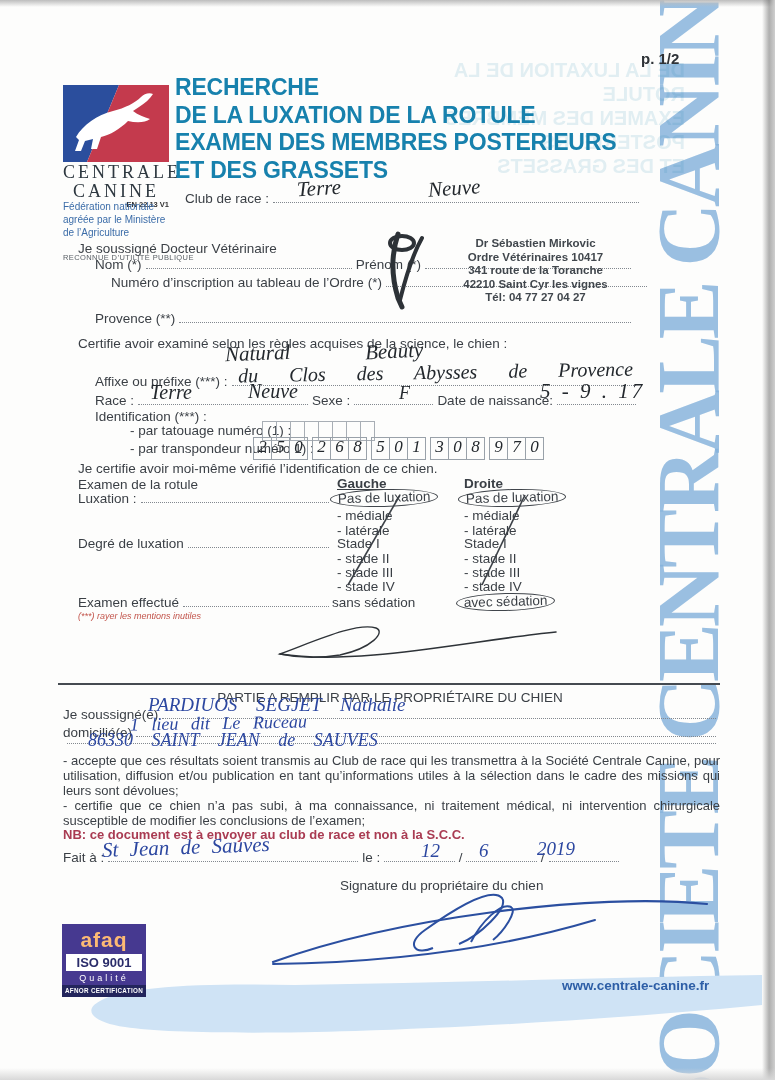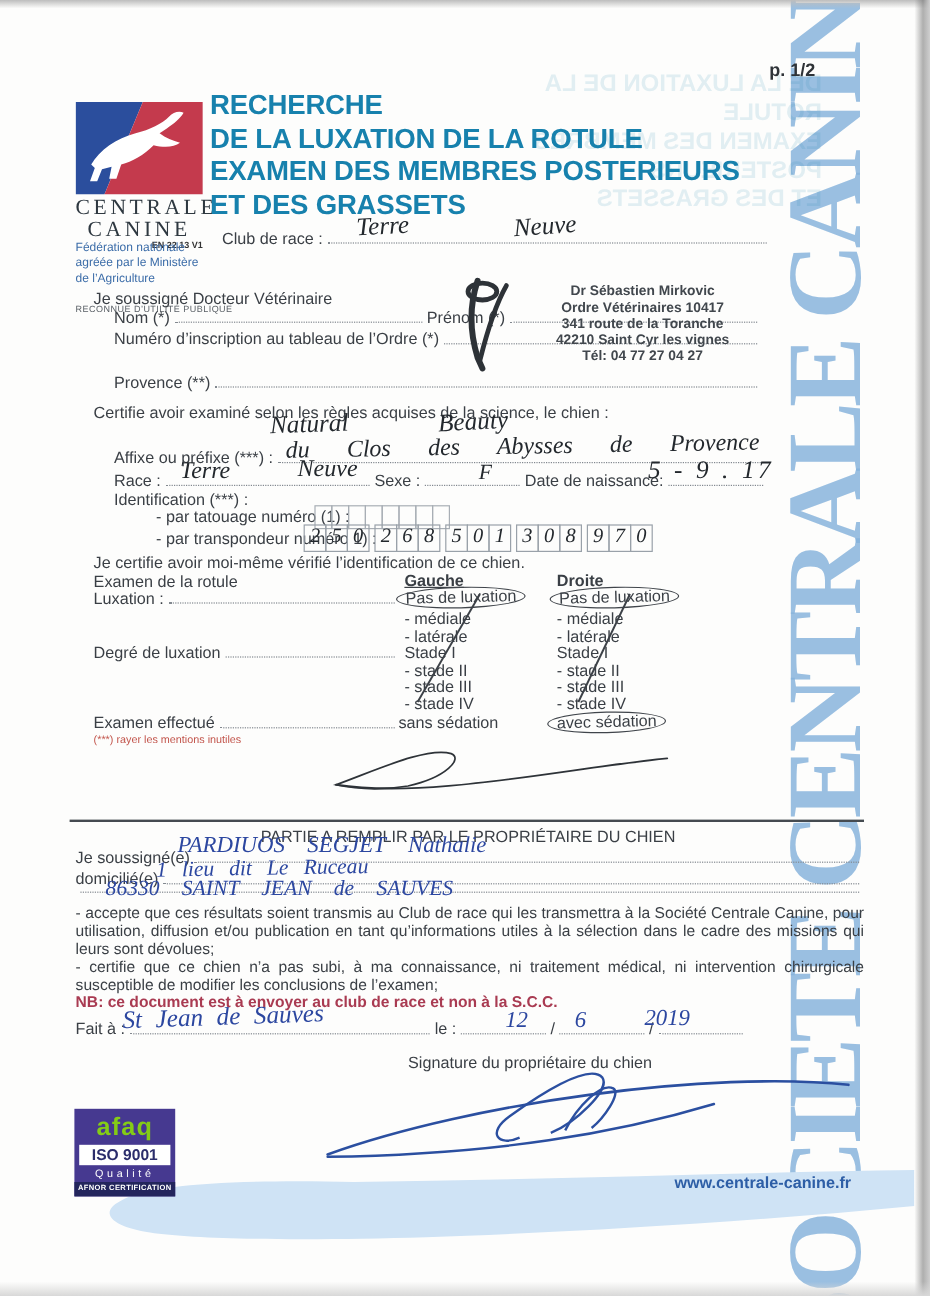--- a/index.html
+++ b/index.html
@@ -22,21 +22,21 @@
   .pagenum{position:absolute;left:641px;top:50px;font-weight:bold;font-size:15px;color:#2f3338;z-index:3;}
   .brand-name{font-family:"Liberation Serif",serif;color:#2e3840;letter-spacing:3px;font-size:18px;line-height:19px;text-align:center;}
   .brand-code{font-size:7.5px;font-weight:bold;color:#333;text-align:right;}
   .fed{font-size:10px;line-height:13px;color:#3b6ca8;}
   .recon{font-size:7.5px;color:#5a6066;letter-spacing:.4px;}
   
   .row{position:absolute;display:flex;align-items:flex-end;z-index:2;}
   .lbl{font-size:13.5px;color:#3a3f45;white-space:nowrap;}
   .dots{flex:1;border-bottom:1.6px dotted #82888f;margin:0 4px 3px;min-width:14px;}
   .small-red{font-size:9.5px;color:#c2544b;}
-  .tiny-red{font-size:9px;color:#c2544b;}
+  .tiny-red{font-size:9px;color:#c2544b;font-style:italic;}
   .nb-red{font-size:13px;font-weight:bold;color:#a93b52;}
   
   .hw{position:absolute;font-family:"Liberation Serif",serif;font-style:italic;color:#23282d;
       white-space:nowrap;z-index:5;}
   .hw-blue{color:#2c47a0;}
   
   .stamp{position:absolute;left:428px;top:237px;width:215px;text-align:center;font-size:11.5px;
          line-height:13.5px;font-weight:bold;color:#41474d;z-index:3;}
   
   .colhead{position:absolute;font-weight:bold;font-size:13.5px;z-index:2;}
@@ -47,21 +47,21 @@
   .grp{display:flex;margin-right:4px;}
   .cell{width:17px;height:21px;border:1px solid #99a1a9;margin-left:-1px;text-align:center;}
   .grp .cell:first-child{margin-left:0;}
   .cell-sm{width:13px;height:18px;border:1px solid #a8aeb5;margin-left:-1px;}
   .digit{font-family:"Liberation Serif",serif;font-style:italic;font-size:17px;color:#23282d;position:relative;top:-1px;}
   .hr{position:absolute;left:58px;top:683px;width:662px;height:2px;background:#454b51;z-index:2;}
   .para{position:absolute;left:63px;width:657px;font-size:13px;line-height:15px;text-align:justify;z-index:2;}
   svg.overlay{position:absolute;z-index:6;overflow:visible;}
   
   .afaq{position:absolute;left:62px;top:924px;width:78px;background:#463990;padding:3px 3px 0;z-index:4;}
-  .afaq-name{color:#84cc16;font-weight:bold;font-size:21px;text-align:center;line-height:26px;letter-spacing:1px;}
+  .afaq-name{color:#fdba74;font-weight:bold;font-size:21px;text-align:center;line-height:26px;letter-spacing:1px;}
   .afaq-iso{background:#fff;color:#2b2d6b;font-weight:bold;font-size:13px;text-align:center;line-height:17px;margin:1px 1px 0;}
   .afaq-q{color:#fff;font-size:9px;letter-spacing:3px;text-align:center;line-height:14px;}
   .afaq-afnor{background:#23255c;color:#fff;font-weight:bold;font-size:6.3px;text-align:center;line-height:12px;letter-spacing:.3px;margin:0 -3px;}
   .website{position:absolute;left:562px;top:978px;font-size:13.5px;font-weight:bold;color:#2d5ea6;z-index:4;}
 </style>
 </head>
 <body>
 
 <div id="page">
 
@@ -106,21 +106,21 @@
   <span class="hw" style="left:297px;top:176px;font-size:21px;transform:rotate(-3deg);">Terre</span>
   <span class="hw" style="left:428px;top:176px;font-size:21px;transform:rotate(-4deg);">Neuve</span>
 
   <div class="abs lbl" style="left:78px;top:241px;z-index:2;">Je soussigné Docteur Vétérinaire</div>
   <div class="row" style="left:95px;top:257px;width:540px;">
     <span class="lbl">Nom (*)</span>
     <span class="dots"></span>
     <span class="lbl">Prénom (*)</span>
     <span class="dots"></span>
   </div>
-  <div class="row" style="left:95px;top:275px;width:540px;">
+  <div class="row" style="left:111px;top:275px;width:540px;">
     <span class="lbl">Numéro d’inscription au tableau de l’Ordre (*)</span>
     <span class="dots"></span>
   </div>
   <div class="row" style="left:95px;top:311px;width:540px;">
     <span class="lbl">Provence (**)</span>
     <span class="dots"></span>
   </div>
 
   <div class="stamp">
     <div>Dr Sébastien Mirkovic</div>

